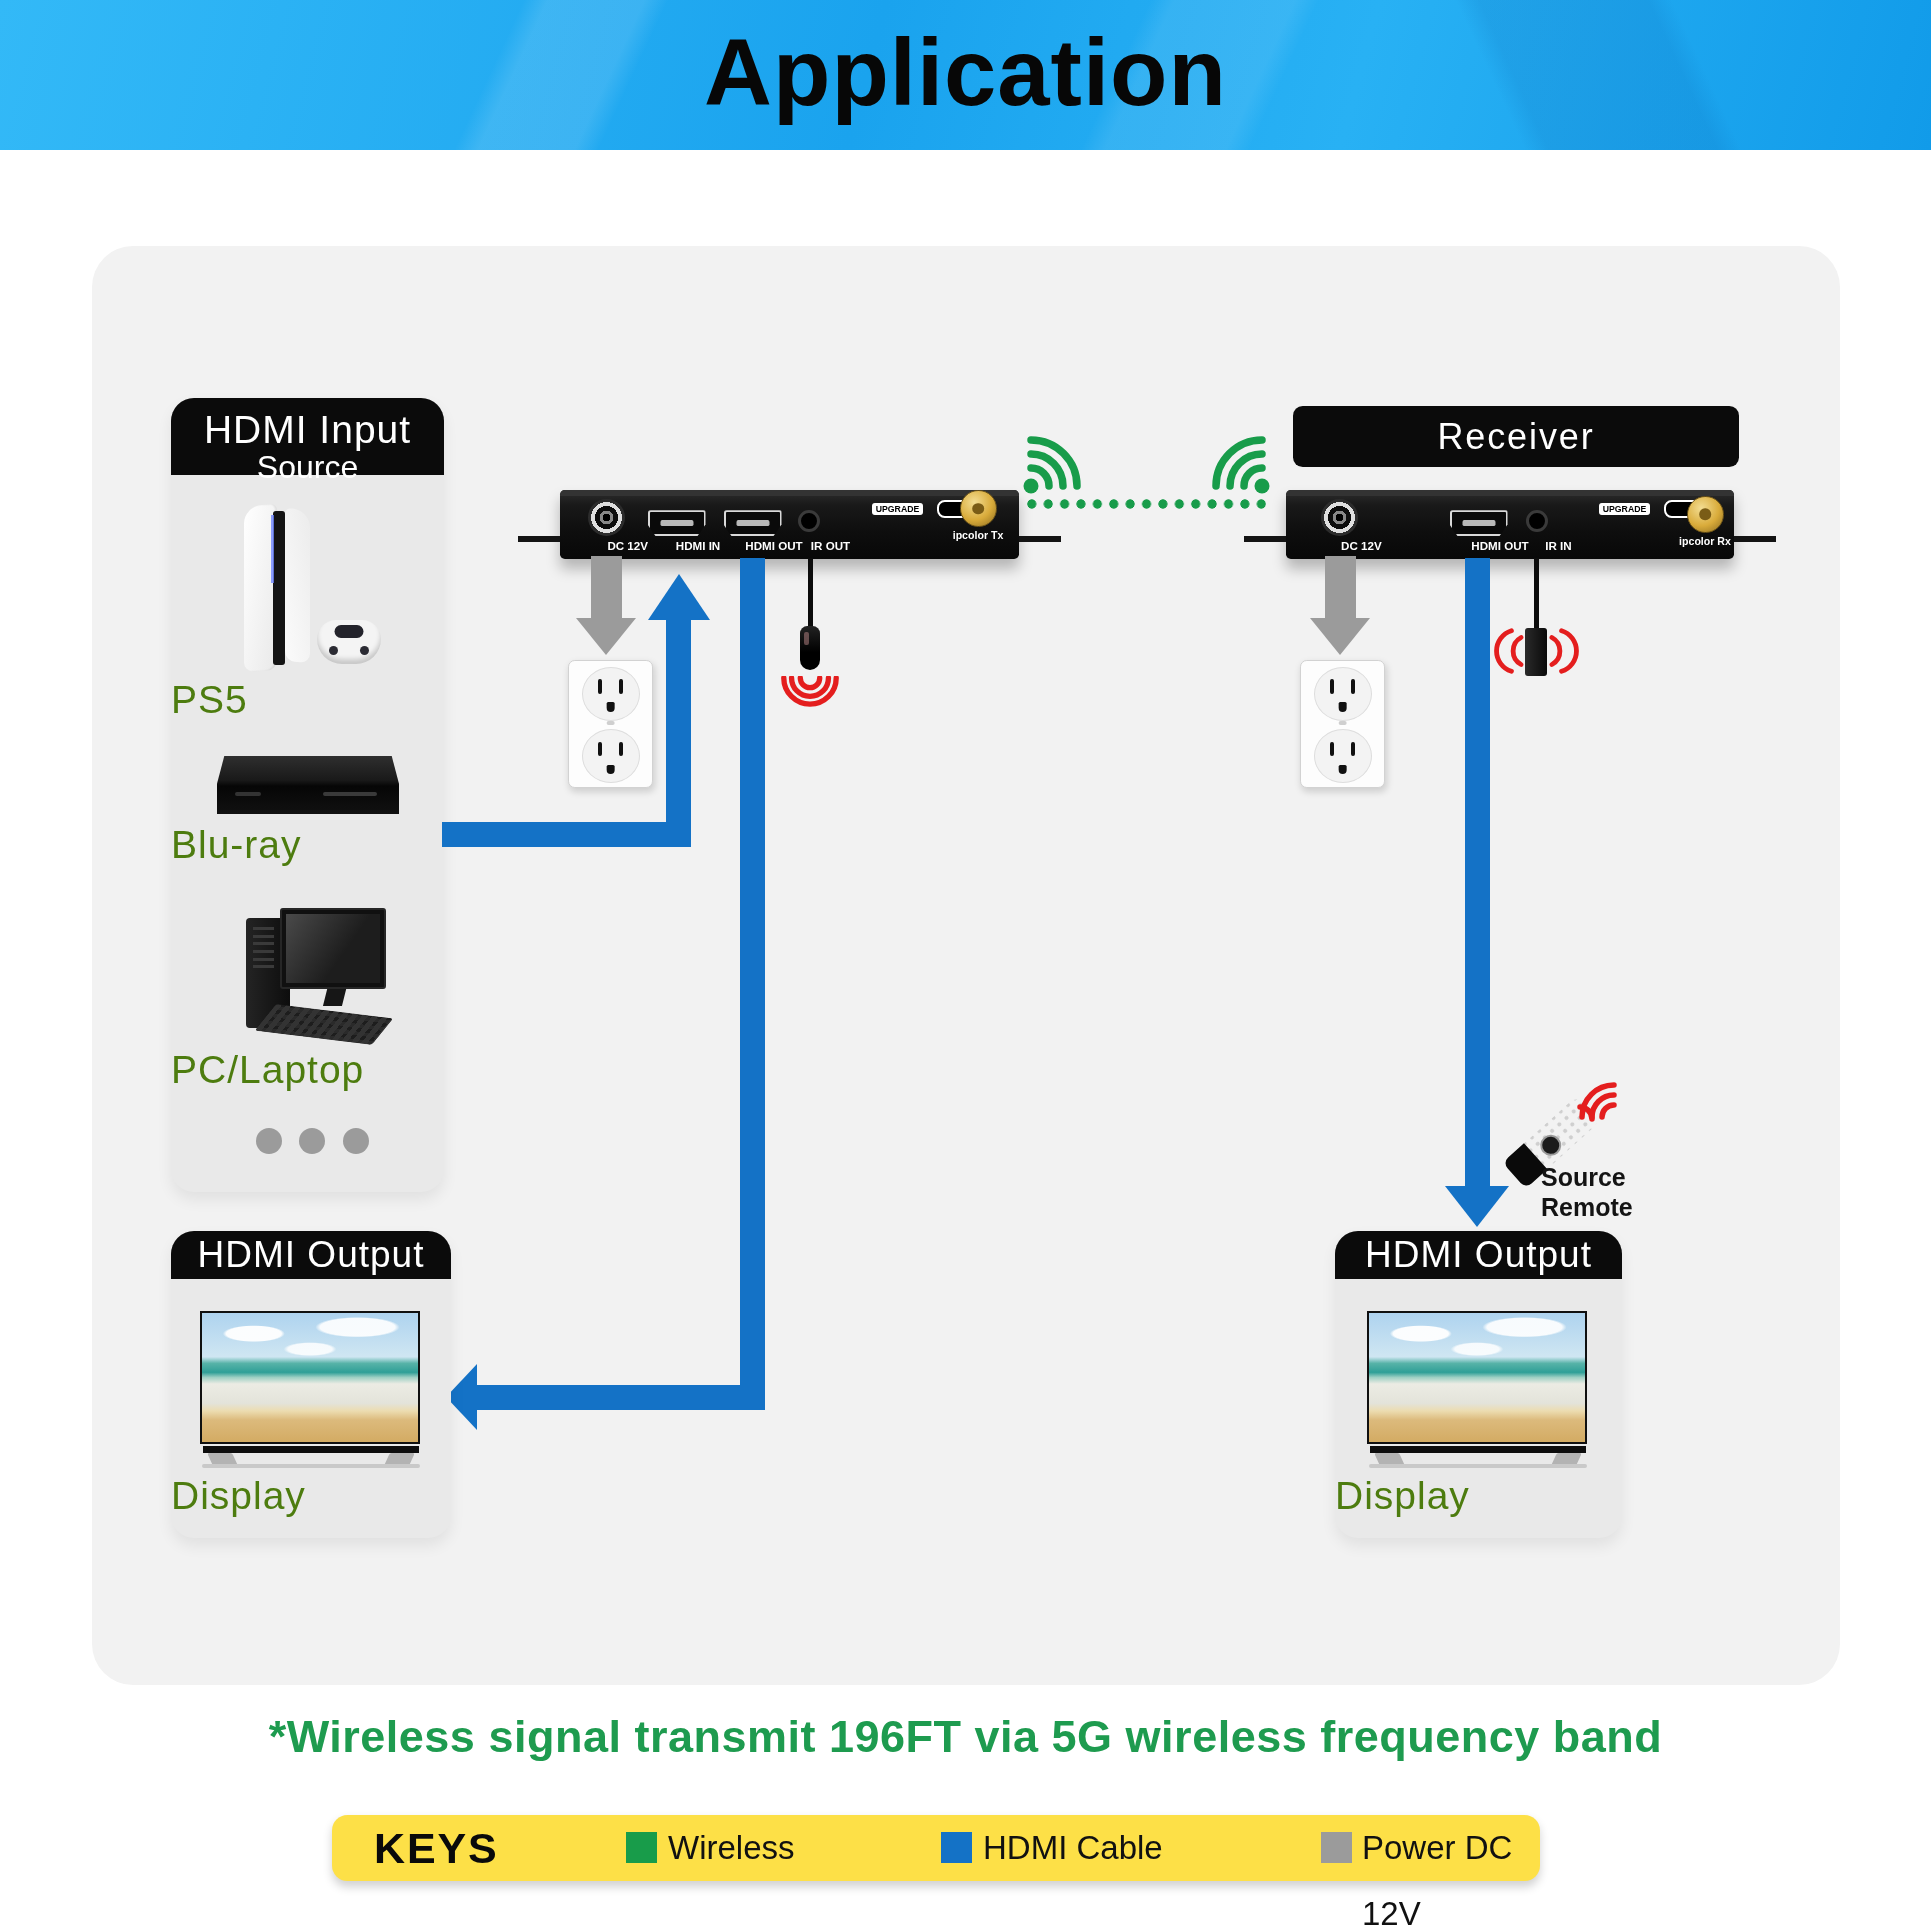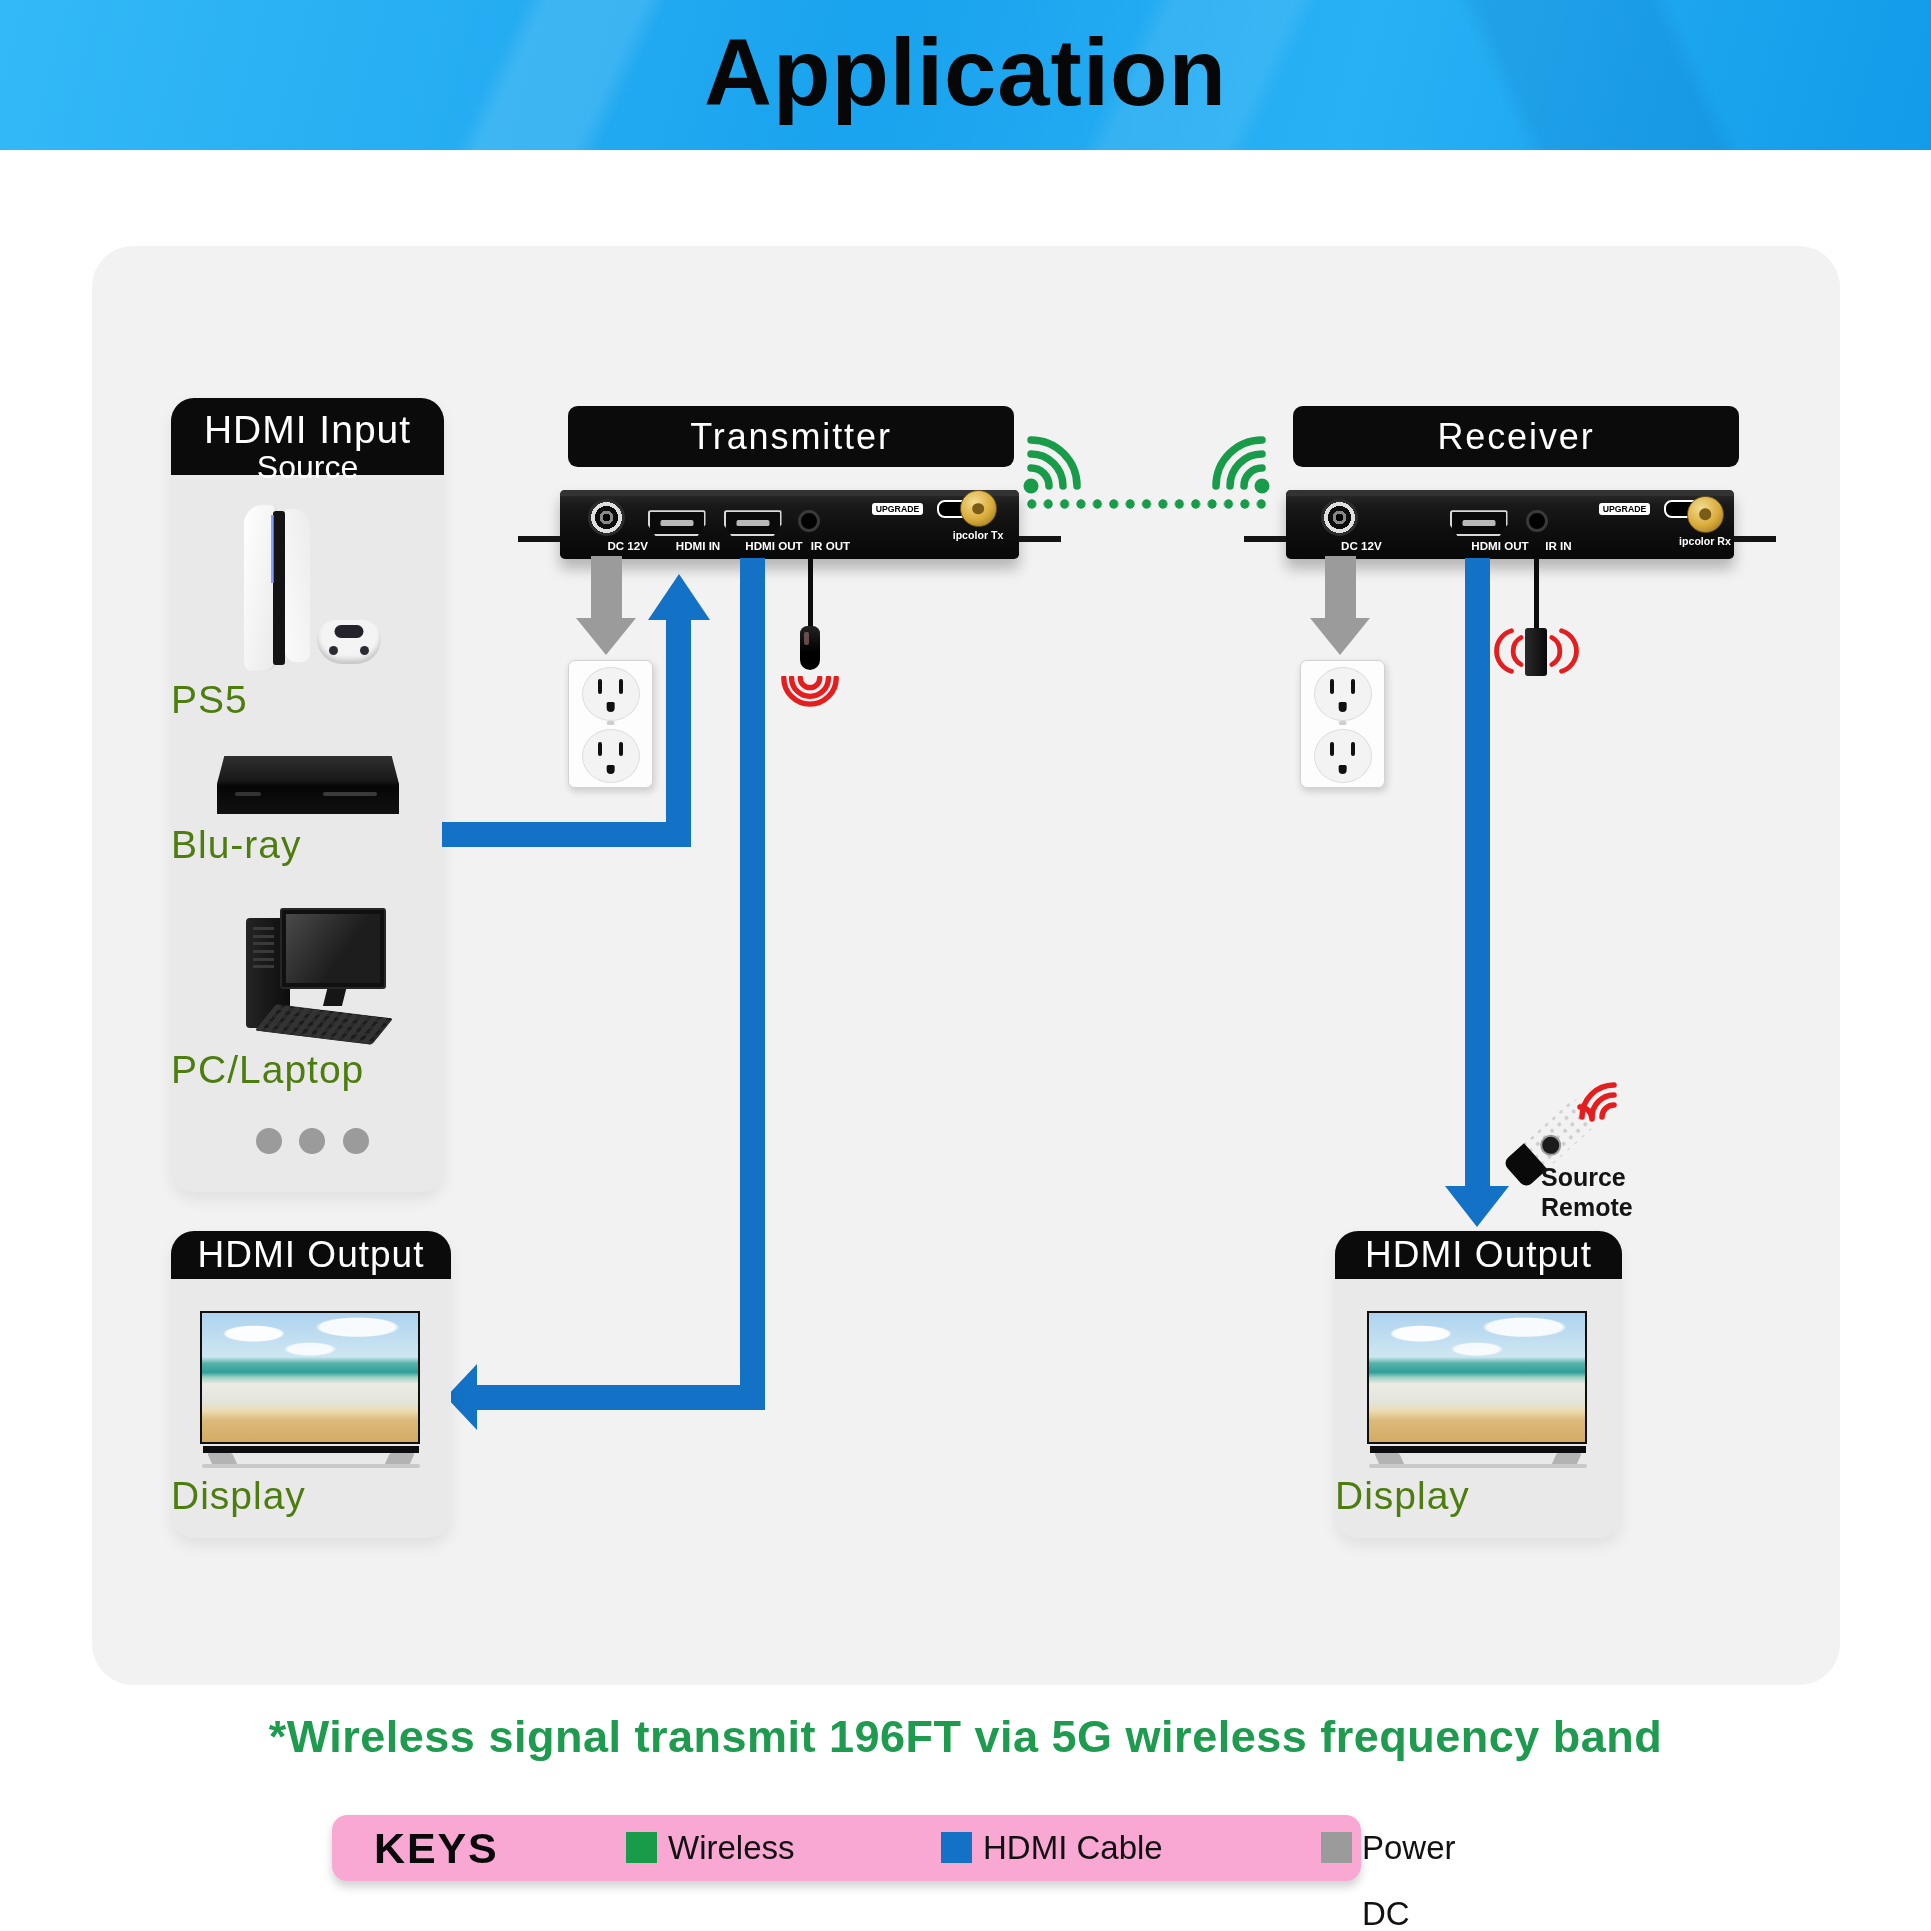--- a/index.html
+++ b/index.html
@@ -124,21 +124,21 @@
           border-radius:7.7px 0 0 7.7px;}
   .remote-body::after{content:"";position:absolute;left:37px;top:8.7px;width:17.4px;height:17.4px;border:2.9px solid #9a9a9a;
           border-radius:50%;background:#1b1b1b;}
   .remote-label{position:absolute;font-size:25px;line-height:30px;font-weight:700;color:#141414;}
   
   .dotline{position:absolute;height:10.6px;background-image:radial-gradient(circle at 4.8px 4.8px,#189c4a 4.2px,transparent 4.8px);
           background-size:16.4px 10.6px;background-repeat:repeat-x;}
   
   .note{position:absolute;left:0;top:1711px;width:1931px;text-align:center;font-size:45px;font-weight:700;
           color:#1e9b4f;letter-spacing:0.5px;}
-  .legend{position:absolute;left:332px;top:1815px;width:1029px;height:66px;background:#f9a8d4;border-radius:15.4px;
+  .legend{position:absolute;left:332px;top:1815px;width:1208px;height:66px;background:#fde047;border-radius:15.4px;
           box-shadow:0 5.8px 9.7px rgba(0,0,0,.18);}
   .legend-title{position:absolute;left:42px;top:0;height:66px;line-height:66px;font-size:43px;font-weight:900;
           letter-spacing:1.9px;color:#0a0a0a;}
   .legend-swatch{position:absolute;top:17.4px;width:31px;height:31px;}
   .legend-text{position:absolute;top:0;height:66px;line-height:66px;font-size:33px;color:#111;}
 </style>
 </head>
 <body>
 
 <div id="canvas">
@@ -179,21 +179,20 @@
     </div>
     <div class="item-label" style="top:650px;">PC/Laptop</div>
 
     <div class="dots3" style="left:85px;top:730px;">
       <span></span>
         <span></span>
         <span></span>
     </div>
   </div>
 
-  <div class="dev-label" style="left:568px;top:406px;width:446px;height:61px;line-height:61px;">Transmitter</div>
   <div class="device" style="left:560px;top:490px;width:459px;height:69px;">
     <div class="ear" style="left:-42px;top:46px;width:42px;"></div>
     <div class="ear" style="right:-42px;top:46px;width:42px;"></div>
     <div class="port-group" style="left:7.7px;width:77px;">
       <div class="dc-jack"></div>
       <div class="port-label">DC 12V</div>
     </div>
     <div class="port-group" style="left:78px;width:77px;">
       <div class="hdmi-port"></div>
       <div class="port-label">HDMI IN</div>

